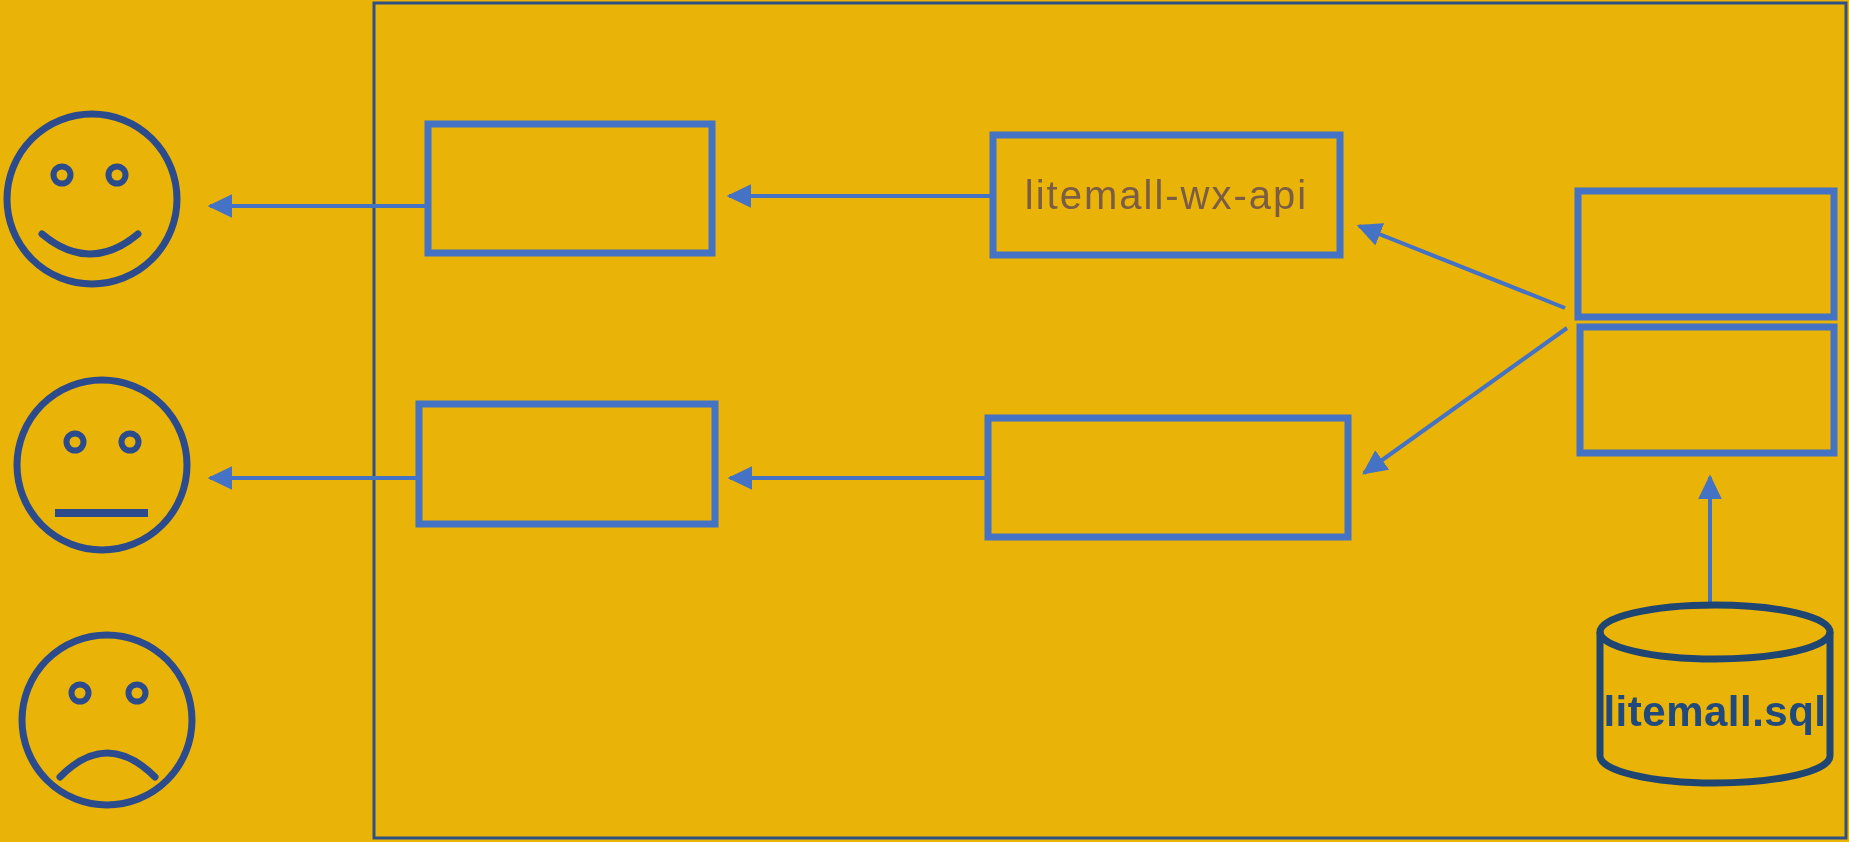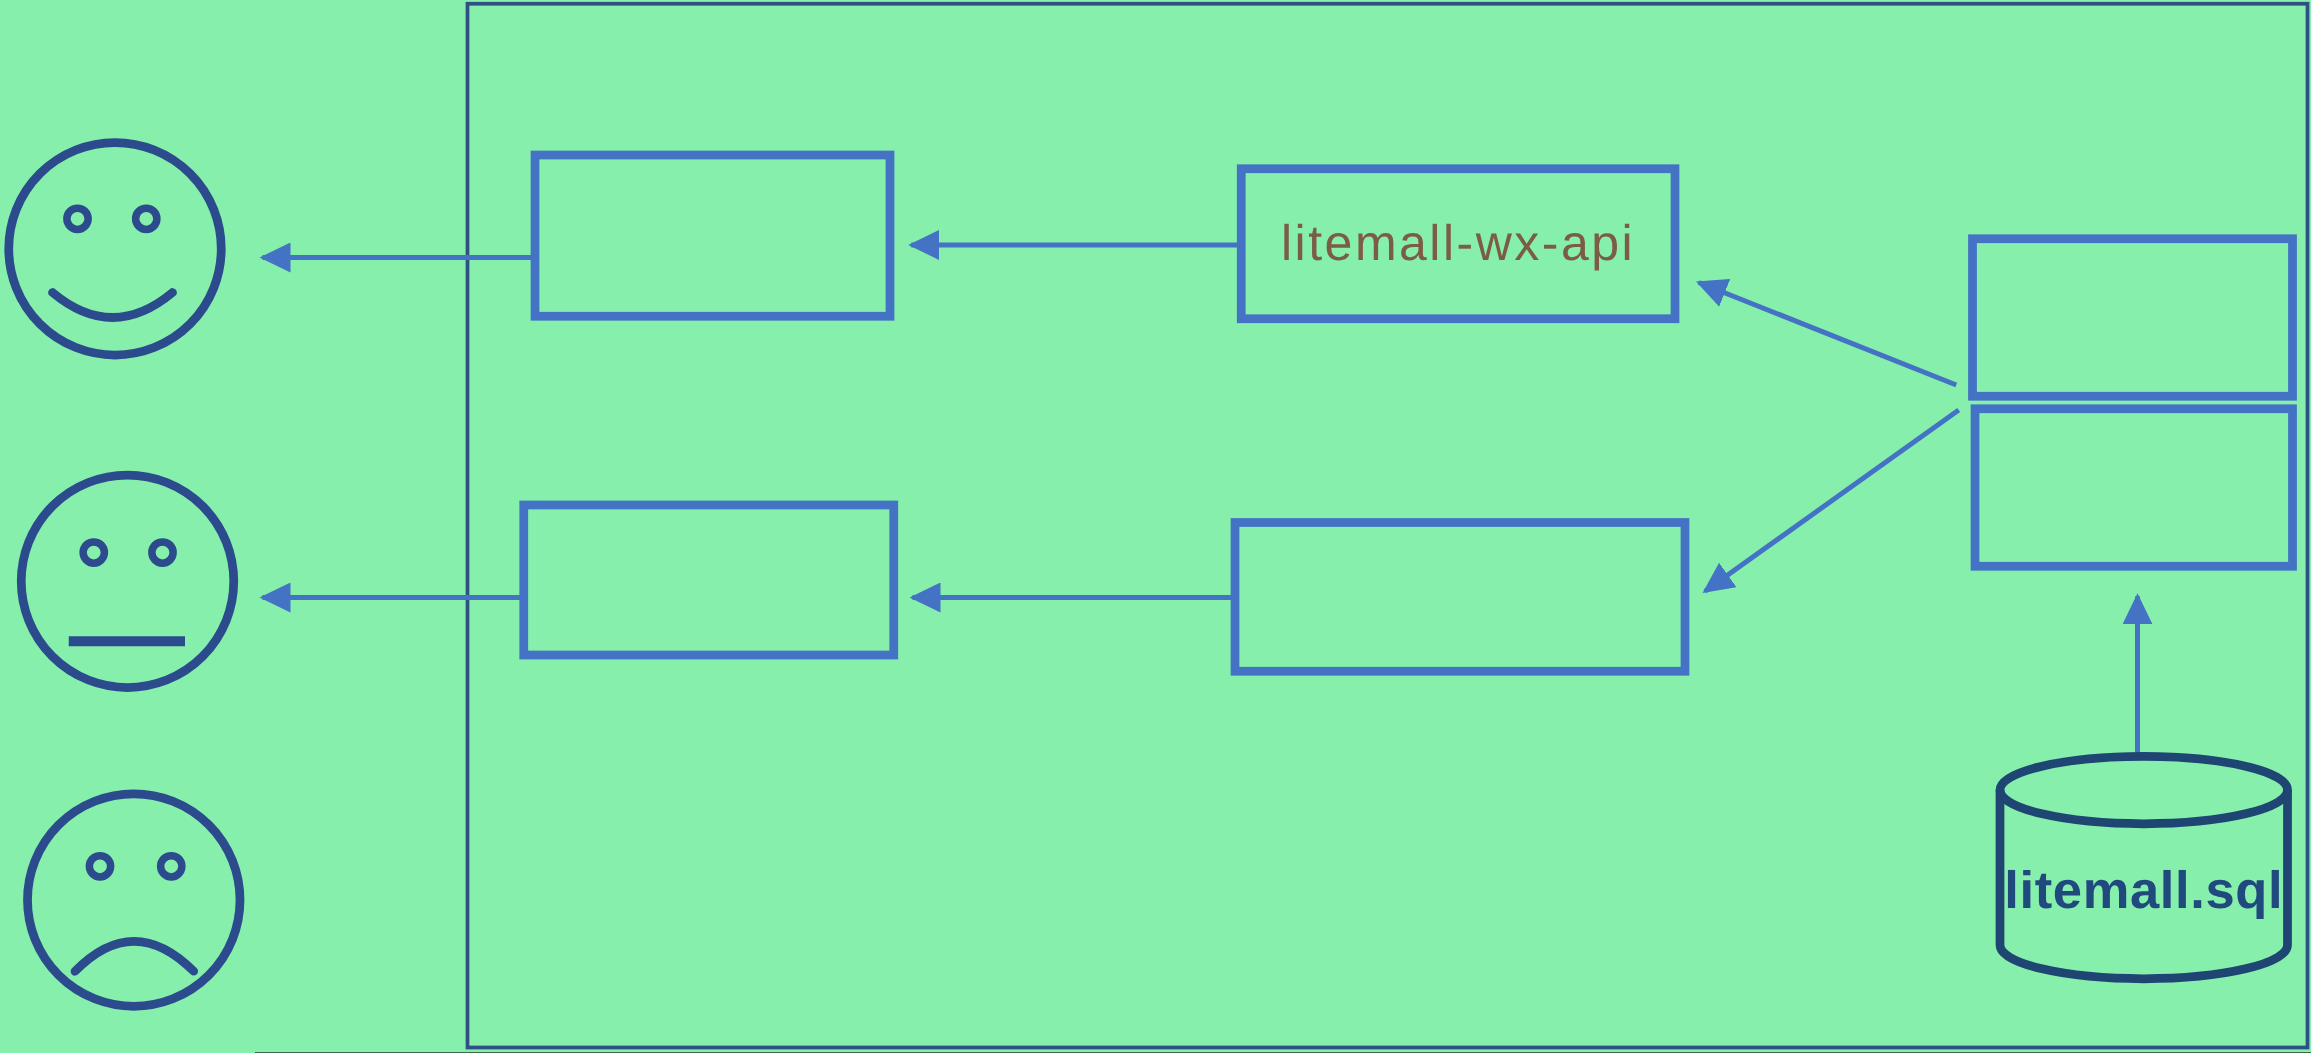--- a/index.html
+++ b/index.html
@@ -8,21 +8,21 @@
     background: #000000;
     width: 1849px;
     height: 842px;
     overflow: hidden;
     font-family: "Liberation Sans", sans-serif;
   }
   #stage {
     position: relative;
     width: 1849px;
     height: 842px;
-    background: #86efac;
+    background: #eab308;
   }
   #diagram-svg {
     position: absolute;
     left: 0;
     top: 0;
   }
   .overlay-label {
     position: absolute;
     display: flex;
     align-items: center;

